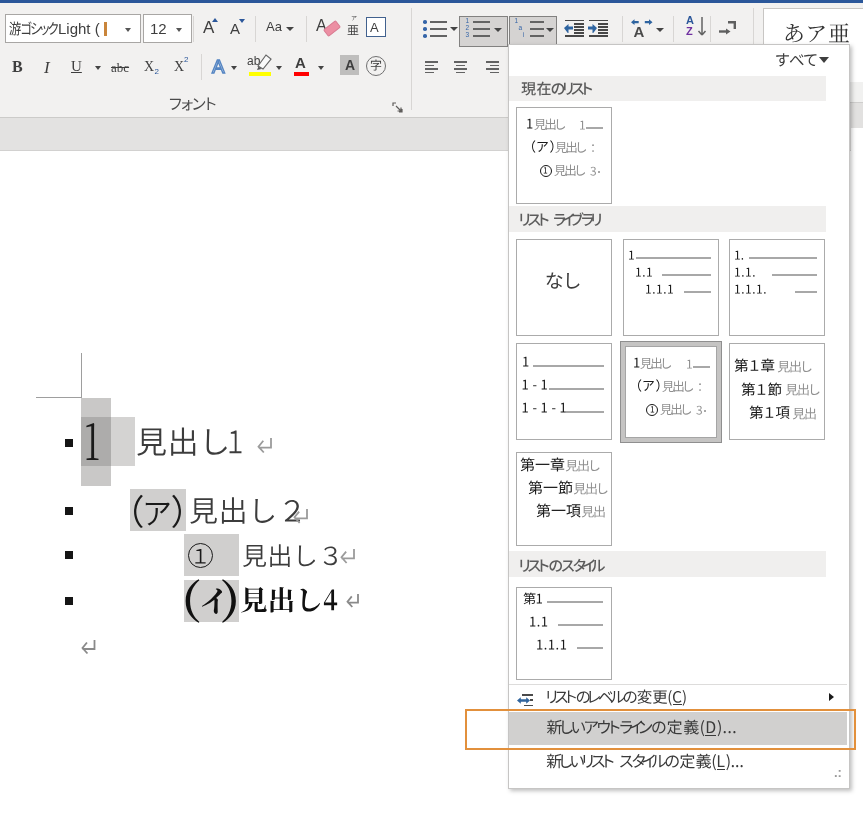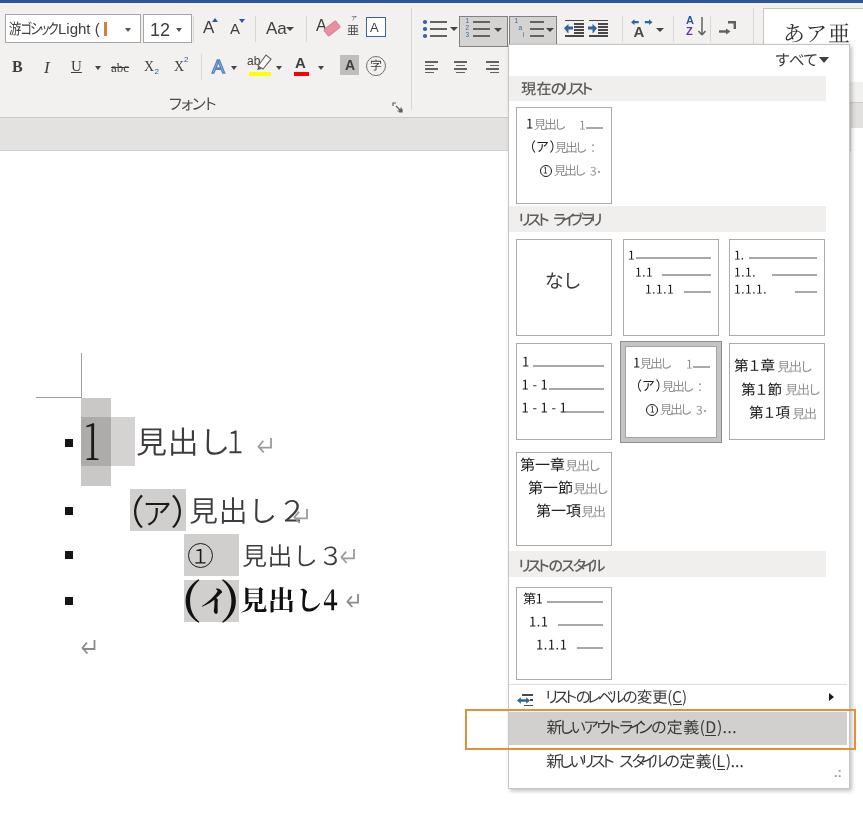--- a/index.html
+++ b/index.html
@@ -106,29 +106,29 @@
       <use href="#sr6e38" transform="translate(0.9,13.2) scale(0.0123,-0.0150)"></use>
       <use href="#sr30b4" transform="translate(12.1,13.2) scale(0.0123,-0.0150)"></use>
       <use href="#sr30b7" transform="translate(22.0,13.2) scale(0.0123,-0.0150)"></use>
       <use href="#sr30c3" transform="translate(30.5,13.2) scale(0.0123,-0.0150)"></use>
       <use href="#sr30af" transform="translate(39.3,13.2) scale(0.0123,-0.0150)"></use>
     </svg>
     <div style="position:absolute;left:58px;top:21px;font-family:'Liberation Sans', sans-serif;font-size:15px;color:#3e3e3e;font-weight:400;line-height:1;white-space:pre;">Light (</div>
     <div style="position:absolute;left:103.5px;top:22px;width:3px;height:14px;background:#c9853b"></div>
     <div style="position:absolute;left:125px;top:27.5px;width:0;height:0;border-left:3.75px solid transparent;border-right:3.75px solid transparent;border-top:4.5px solid #555"></div>
     <div style="position:absolute;left:143px;top:14px;width:47px;height:27px;background:#fff;border:1px solid #a8a6a4"></div>
-    <div style="position:absolute;left:150px;top:21px;font-family:'Liberation Sans', sans-serif;font-size:18px;color:#3e3e3e;font-weight:400;line-height:1;white-space:pre;">12</div>
+    <div style="position:absolute;left:150px;top:21px;font-family:'Liberation Sans', sans-serif;font-size:15px;color:#3e3e3e;font-weight:400;line-height:1;white-space:pre;">12</div>
     <div style="position:absolute;left:176px;top:27.5px;width:0;height:0;border-left:3.75px solid transparent;border-right:3.75px solid transparent;border-top:4.5px solid #555"></div>
     <div style="position:absolute;left:203px;top:19px;font-family:'Liberation Sans', sans-serif;font-size:17px;color:#3e3e3e;font-weight:400;line-height:1;white-space:pre;">A</div>
     <div style="position:absolute;left:212px;top:17.5px;width:0;height:0;border-left:3.2px solid transparent;border-right:3.2px solid transparent;border-bottom:4.5px solid #2b579a"></div>
     <div style="position:absolute;left:230px;top:21px;font-family:'Liberation Sans', sans-serif;font-size:15px;color:#3e3e3e;font-weight:400;line-height:1;white-space:pre;">A</div>
     <div style="position:absolute;left:239px;top:18.5px;width:0;height:0;border-left:3.25px solid transparent;border-right:3.25px solid transparent;border-top:4.5px solid #2b579a"></div>
     <div style="position:absolute;left:193px;top:16px;width:1px;height:26px;background:#d8d6d4"></div>
     <div style="position:absolute;left:255px;top:16px;width:1px;height:26px;background:#d8d6d4"></div>
-    <div style="position:absolute;left:266px;top:20px;font-family:'Liberation Sans', sans-serif;font-size:17px;color:#3e3e3e;font-weight:400;line-height:1;white-space:pre;">Aa</div>
+    <div style="position:absolute;left:266px;top:20px;font-family:'Liberation Sans', sans-serif;font-size:13px;color:#3e3e3e;font-weight:400;line-height:1;white-space:pre;">Aa</div>
     <div style="position:absolute;left:286px;top:27px;width:0;height:0;border-left:4.0px solid transparent;border-right:4.0px solid transparent;border-top:4.5px solid #444"></div>
     <div style="position:absolute;left:306px;top:16px;width:1px;height:26px;background:#d8d6d4"></div>
     <div style="position:absolute;left:316px;top:18px;font-family:'Liberation Sans', sans-serif;font-size:16px;color:#3e3e3e;font-weight:400;line-height:1;white-space:pre;">A</div>
     <div style="position:absolute;left:324px;top:24px;width:14px;height:7px;background:#ec8fa3;border-radius:1.5px;transform:rotate(-38deg);border:1px solid #d87b92"></div>
     <svg style="position:absolute;left:352px;top:15px;overflow:visible" width="6" height="8" fill="#3e3e3e">
       <use href="#sr30a2" transform="translate(-1.0,5.3) scale(0.0060,-0.0060)"></use>
     </svg>
     <svg style="position:absolute;left:347px;top:24px;overflow:visible" width="16" height="16" fill="#3e3e3e">
       <use href="#sr4e9c" transform="translate(-0.0,10.6) scale(0.0120,-0.0120)"></use>
     </svg>

